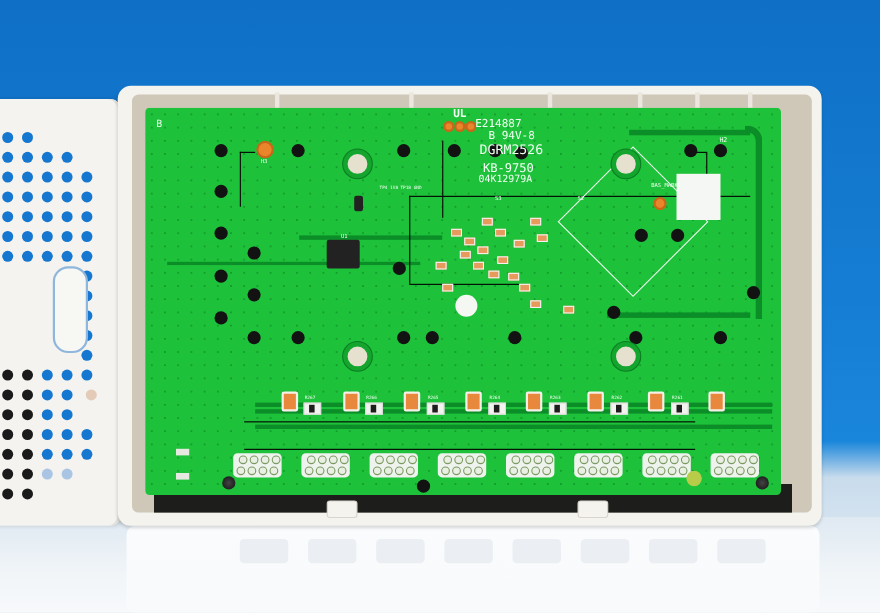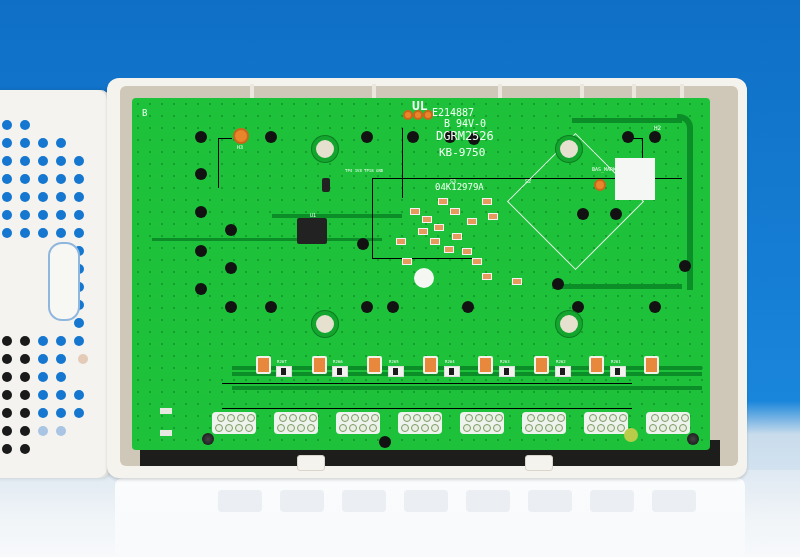--- a/index.html
+++ b/index.html
@@ -224,26 +224,26 @@
     <div class="smd" style="left:318px;top:110px"></div>
     <div class="smd" style="left:335px;top:120px"></div>
   <div class="smd" style="left:350px;top:100px"></div>
     <div class="smd" style="left:356px;top:115px"></div>
     <div class="smd" style="left:264px;top:140px"></div>
   <div class="smd" style="left:270px;top:160px"></div>
     <div class="smd" style="left:350px;top:175px"></div>
     <div class="smd" style="left:380px;top:180px"></div>
 
   <span class="silk" style="left:10px;top:10px;font-size:9px;">B</span>
-  <span class="silk" style="left:280px;top:0px;font-size:13px;font-weight:bold;">UL</span>
+  <span class="silk" style="left:280px;top:0px;font-size:10px;font-weight:bold;">UL</span>
   <span class="silk" style="left:300px;top:9px;font-size:10px;">E214887</span>
-  <span class="silk" style="left:312px;top:20px;font-size:10px;">B  94V-0</span>
+  <span class="silk" style="left:312px;top:20px;font-size:10px;">B  94V-8</span>
   <span class="silk" style="left:304px;top:31px;font-size:12px;">DGRM2526</span>
   <span class="silk" style="left:307px;top:48px;font-size:11px;">KB-9750</span>
-  <span class="silk" style="left:303px;top:60px;font-size:9px;margin-top:24px;">04K12979A</span>
+  <span class="silk" style="left:303px;top:60px;font-size:9px;">04K12979A</span>
   <span class="silk" style="left:105px;top:46px;font-size:5px;">H3</span>
   <span class="silk" style="left:522px;top:26px;font-size:6px;">H2</span>
   <span class="silk" style="left:460px;top:68px;font-size:5px;">BAS_MARK2</span>
   <span class="silk" style="left:318px;top:80px;font-size:5px;">S3</span>
   <span class="silk" style="left:393px;top:80px;font-size:5px;">S2</span>
   <span class="silk" style="left:178px;top:114px;font-size:5px;">U1</span>
   <span class="silk" style="left:213px;top:70px;font-size:4px;">TP4 1V8</span>
   <span class="silk" style="left:232px;top:70px;font-size:4px;">TP18 GND</span>
 
   <div class="abs" style="left:100px;top:268px;width:470px;height:16px;border-top:4px solid #0b8d28;border-bottom:4px solid #0b8d28;"></div>

